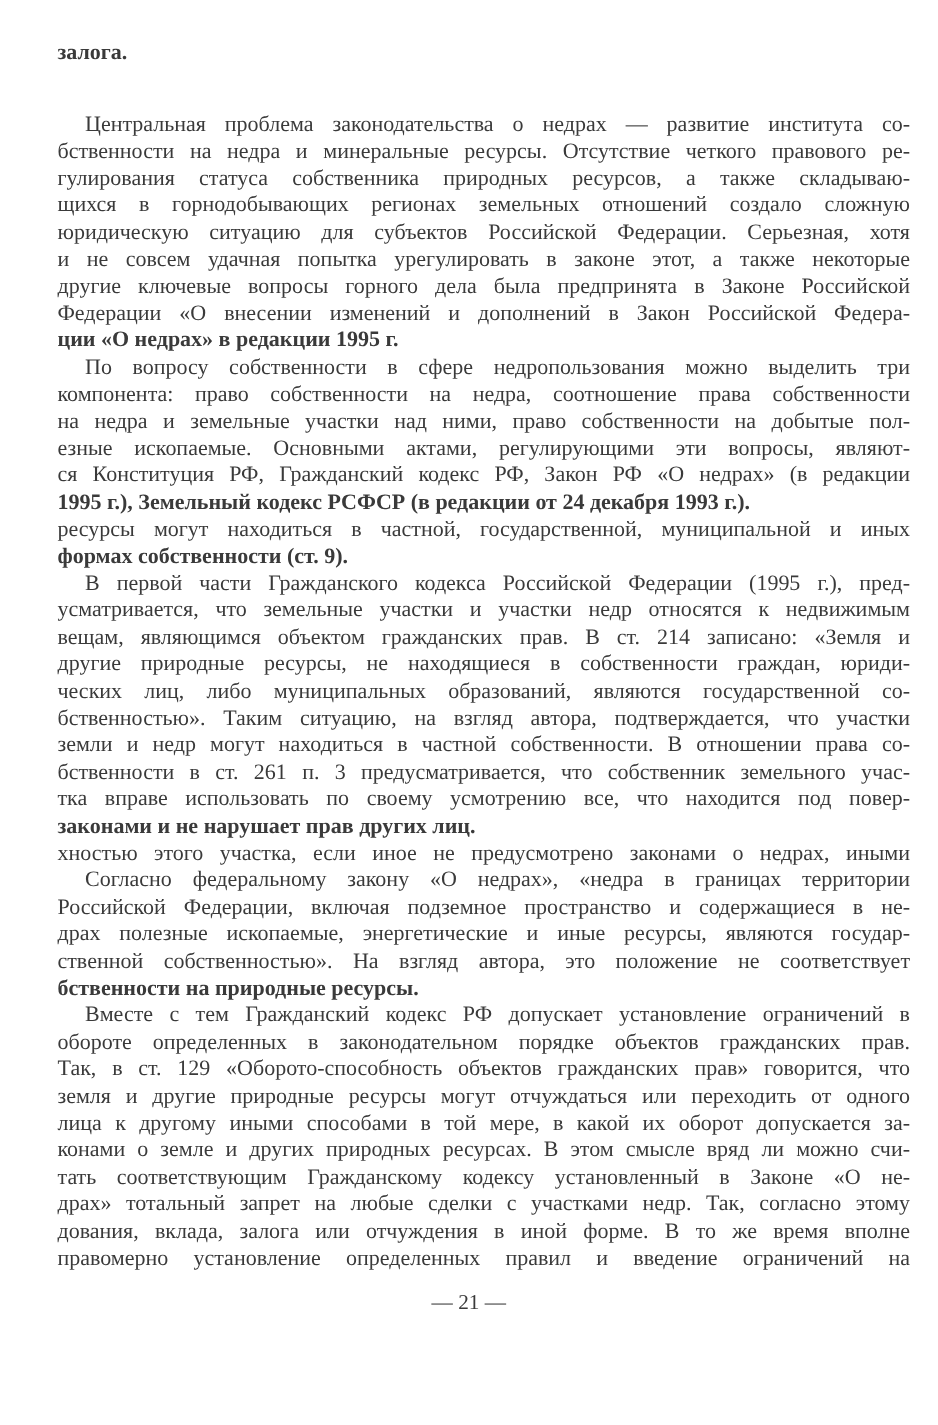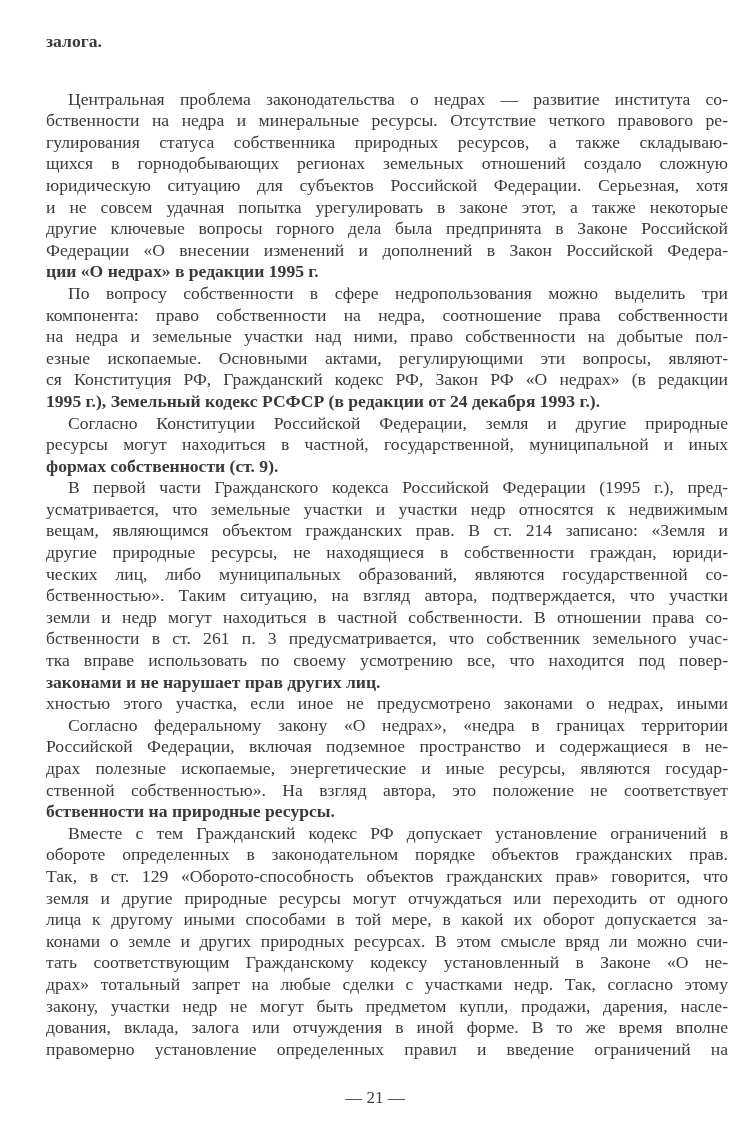--- a/index.html
+++ b/index.html
@@ -40,21 +40,21 @@
       text-align-last: left;
       font-weight: bold;
     }
     .page .line.first {
       padding-left: 22px;
     }
     .page-number {
       position: absolute;
       left: 0;
       width: 750px;
-      top: 1088px;
+      top: 1032px;
       text-align: center;
       font-family: "Liberation Serif", "DejaVu Serif", serif;
       font-size: 17px;
       color: #3a3a3a;
     }
   </style>
 </head>
 <body>
 
 <div class="page">
@@ -75,21 +75,20 @@
       </p>
       <p>
         <span class="line first" style="display: block;">По вопросу собственности в сфере недропользования можно выделить три</span>
         <span class="line" style="display: block;">компонента: право собственности на недра, соотношение права собственности</span>
         <span class="line" style="display: block;">на недра и земельные участки над ними, право собственности на добытые пол-</span>
         <span class="line" style="display: block;">езные ископаемые. Основными актами, регулирующими эти вопросы, являют-</span>
         <span class="line" style="display: block;">ся Конституция РФ, Гражданский кодекс РФ, Закон РФ «О недрах» (в редакции</span>
         <span class="line last" style="display: block;">1995 г.), Земельный кодекс РСФСР (в редакции от 24 декабря 1993 г.).</span>
       </p>
       <p>
-        <span class="line first" style="display: block;">Согласно Конституции Российской Федерации, земля и другие природные</span>
         <span class="line" style="display: block;">ресурсы могут находиться в частной, государственной, муниципальной и иных</span>
         <span class="line last" style="display: block;">формах собственности (ст. 9).</span>
       </p>
       <p>
         <span class="line first" style="display: block;">В первой части Гражданского кодекса Российской Федерации (1995 г.), пред-</span>
         <span class="line" style="display: block;">усматривается, что земельные участки и участки недр относятся к недвижимым</span>
         <span class="line" style="display: block;">вещам, являющимся объектом гражданских прав. В ст. 214 записано: «Земля и</span>
         <span class="line" style="display: block;">другие природные ресурсы, не находящиеся в собственности граждан, юриди-</span>
         <span class="line" style="display: block;">ческих лиц, либо муниципальных образований, являются государственной со-</span>
         <span class="line" style="display: block;">бственностью». Таким ситуацию, на взгляд автора, подтверждается, что участки</span>
@@ -108,20 +107,19 @@
       </p>
       <p>
         <span class="line first" style="display: block;">Вместе с тем Гражданский кодекс РФ допускает установление ограничений в</span>
         <span class="line" style="display: block;">обороте определенных в законодательном порядке объектов гражданских прав.</span>
         <span class="line" style="display: block;">Так, в ст. 129 «Оборото-способность объектов гражданских прав» говорится, что</span>
         <span class="line" style="display: block;">земля и другие природные ресурсы могут отчуждаться или переходить от одного</span>
         <span class="line" style="display: block;">лица к другому иными способами в той мере, в какой их оборот допускается за-</span>
         <span class="line" style="display: block;">конами о земле и других природных ресурсах. В этом смысле вряд ли можно счи-</span>
         <span class="line" style="display: block;">тать соответствующим Гражданскому кодексу установленный в Законе «О не-</span>
         <span class="line" style="display: block;">драх» тотальный запрет на любые сделки с участками недр. Так, согласно этому</span>
-        <span class="line" style="display: block;">закону, участки недр не могут быть предметом купли, продажи, дарения, насле-</span>
         <span class="line" style="display: block;">дования, вклада, залога или отчуждения в иной форме. В то же время вполне</span>
         <span class="line" style="display: block;">правомерно установление определенных правил и введение ограничений на</span>
       </p>
     </div>
 </div>
 
 <div class="page-number">— 21 —</div>
 
 </body></html>

